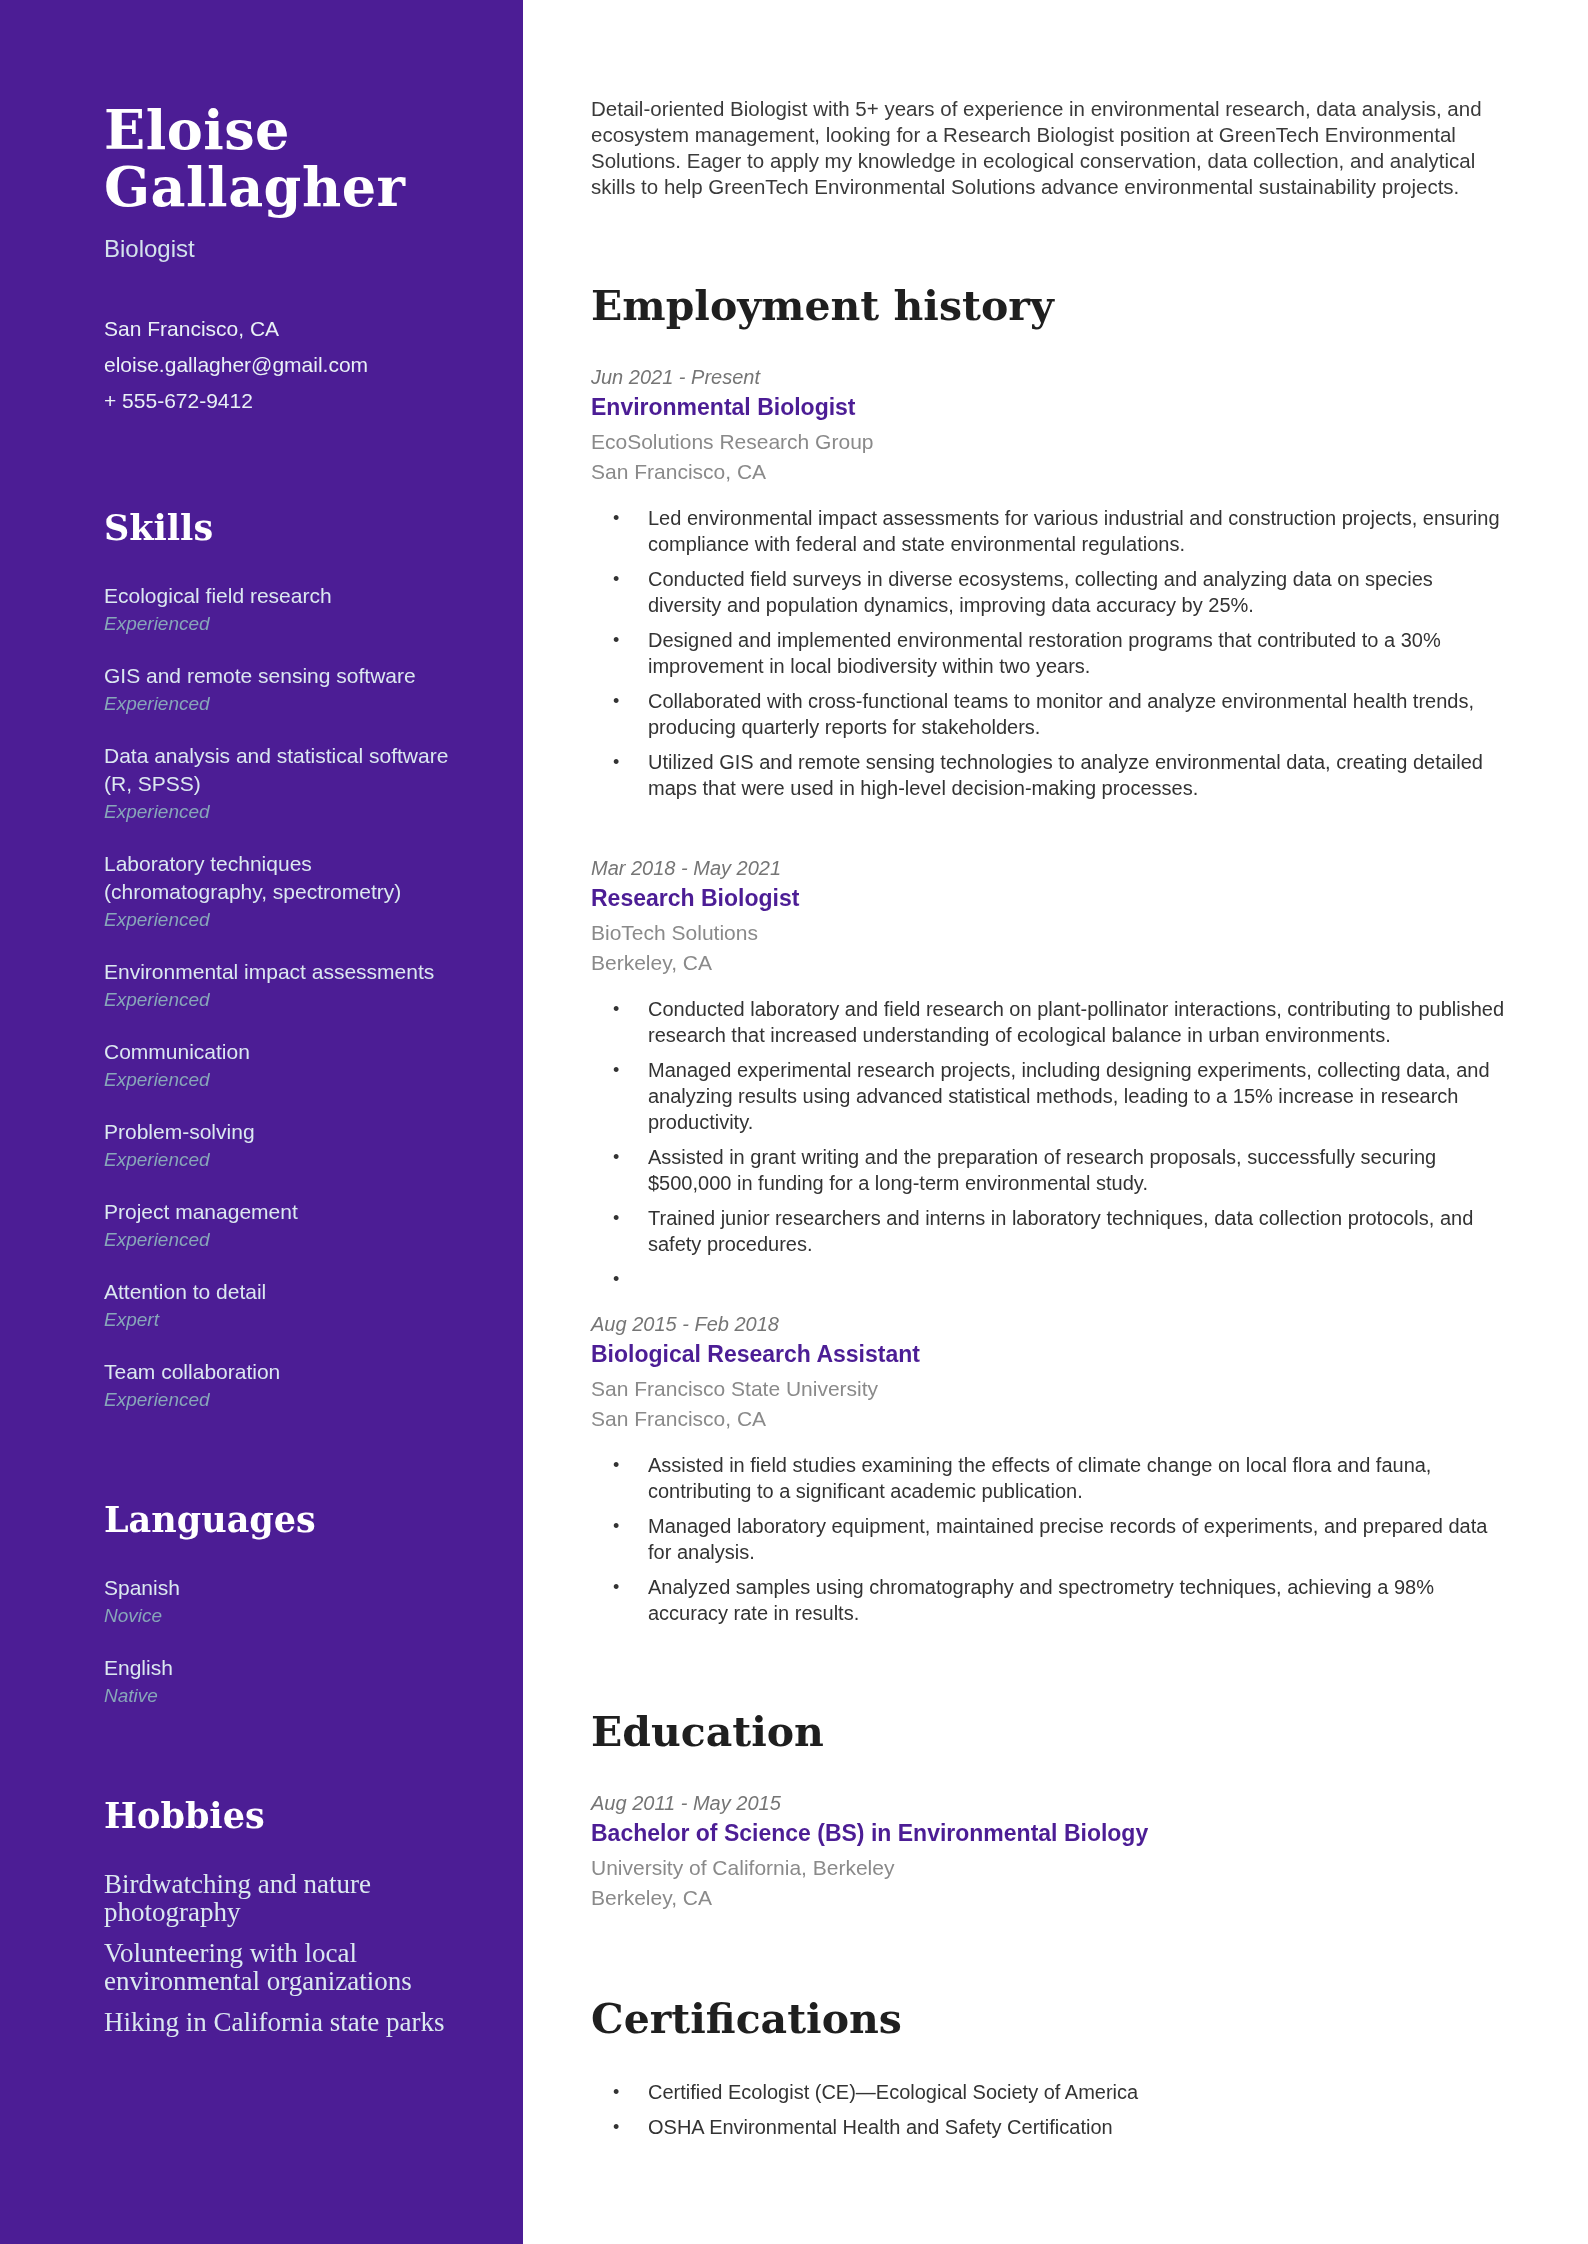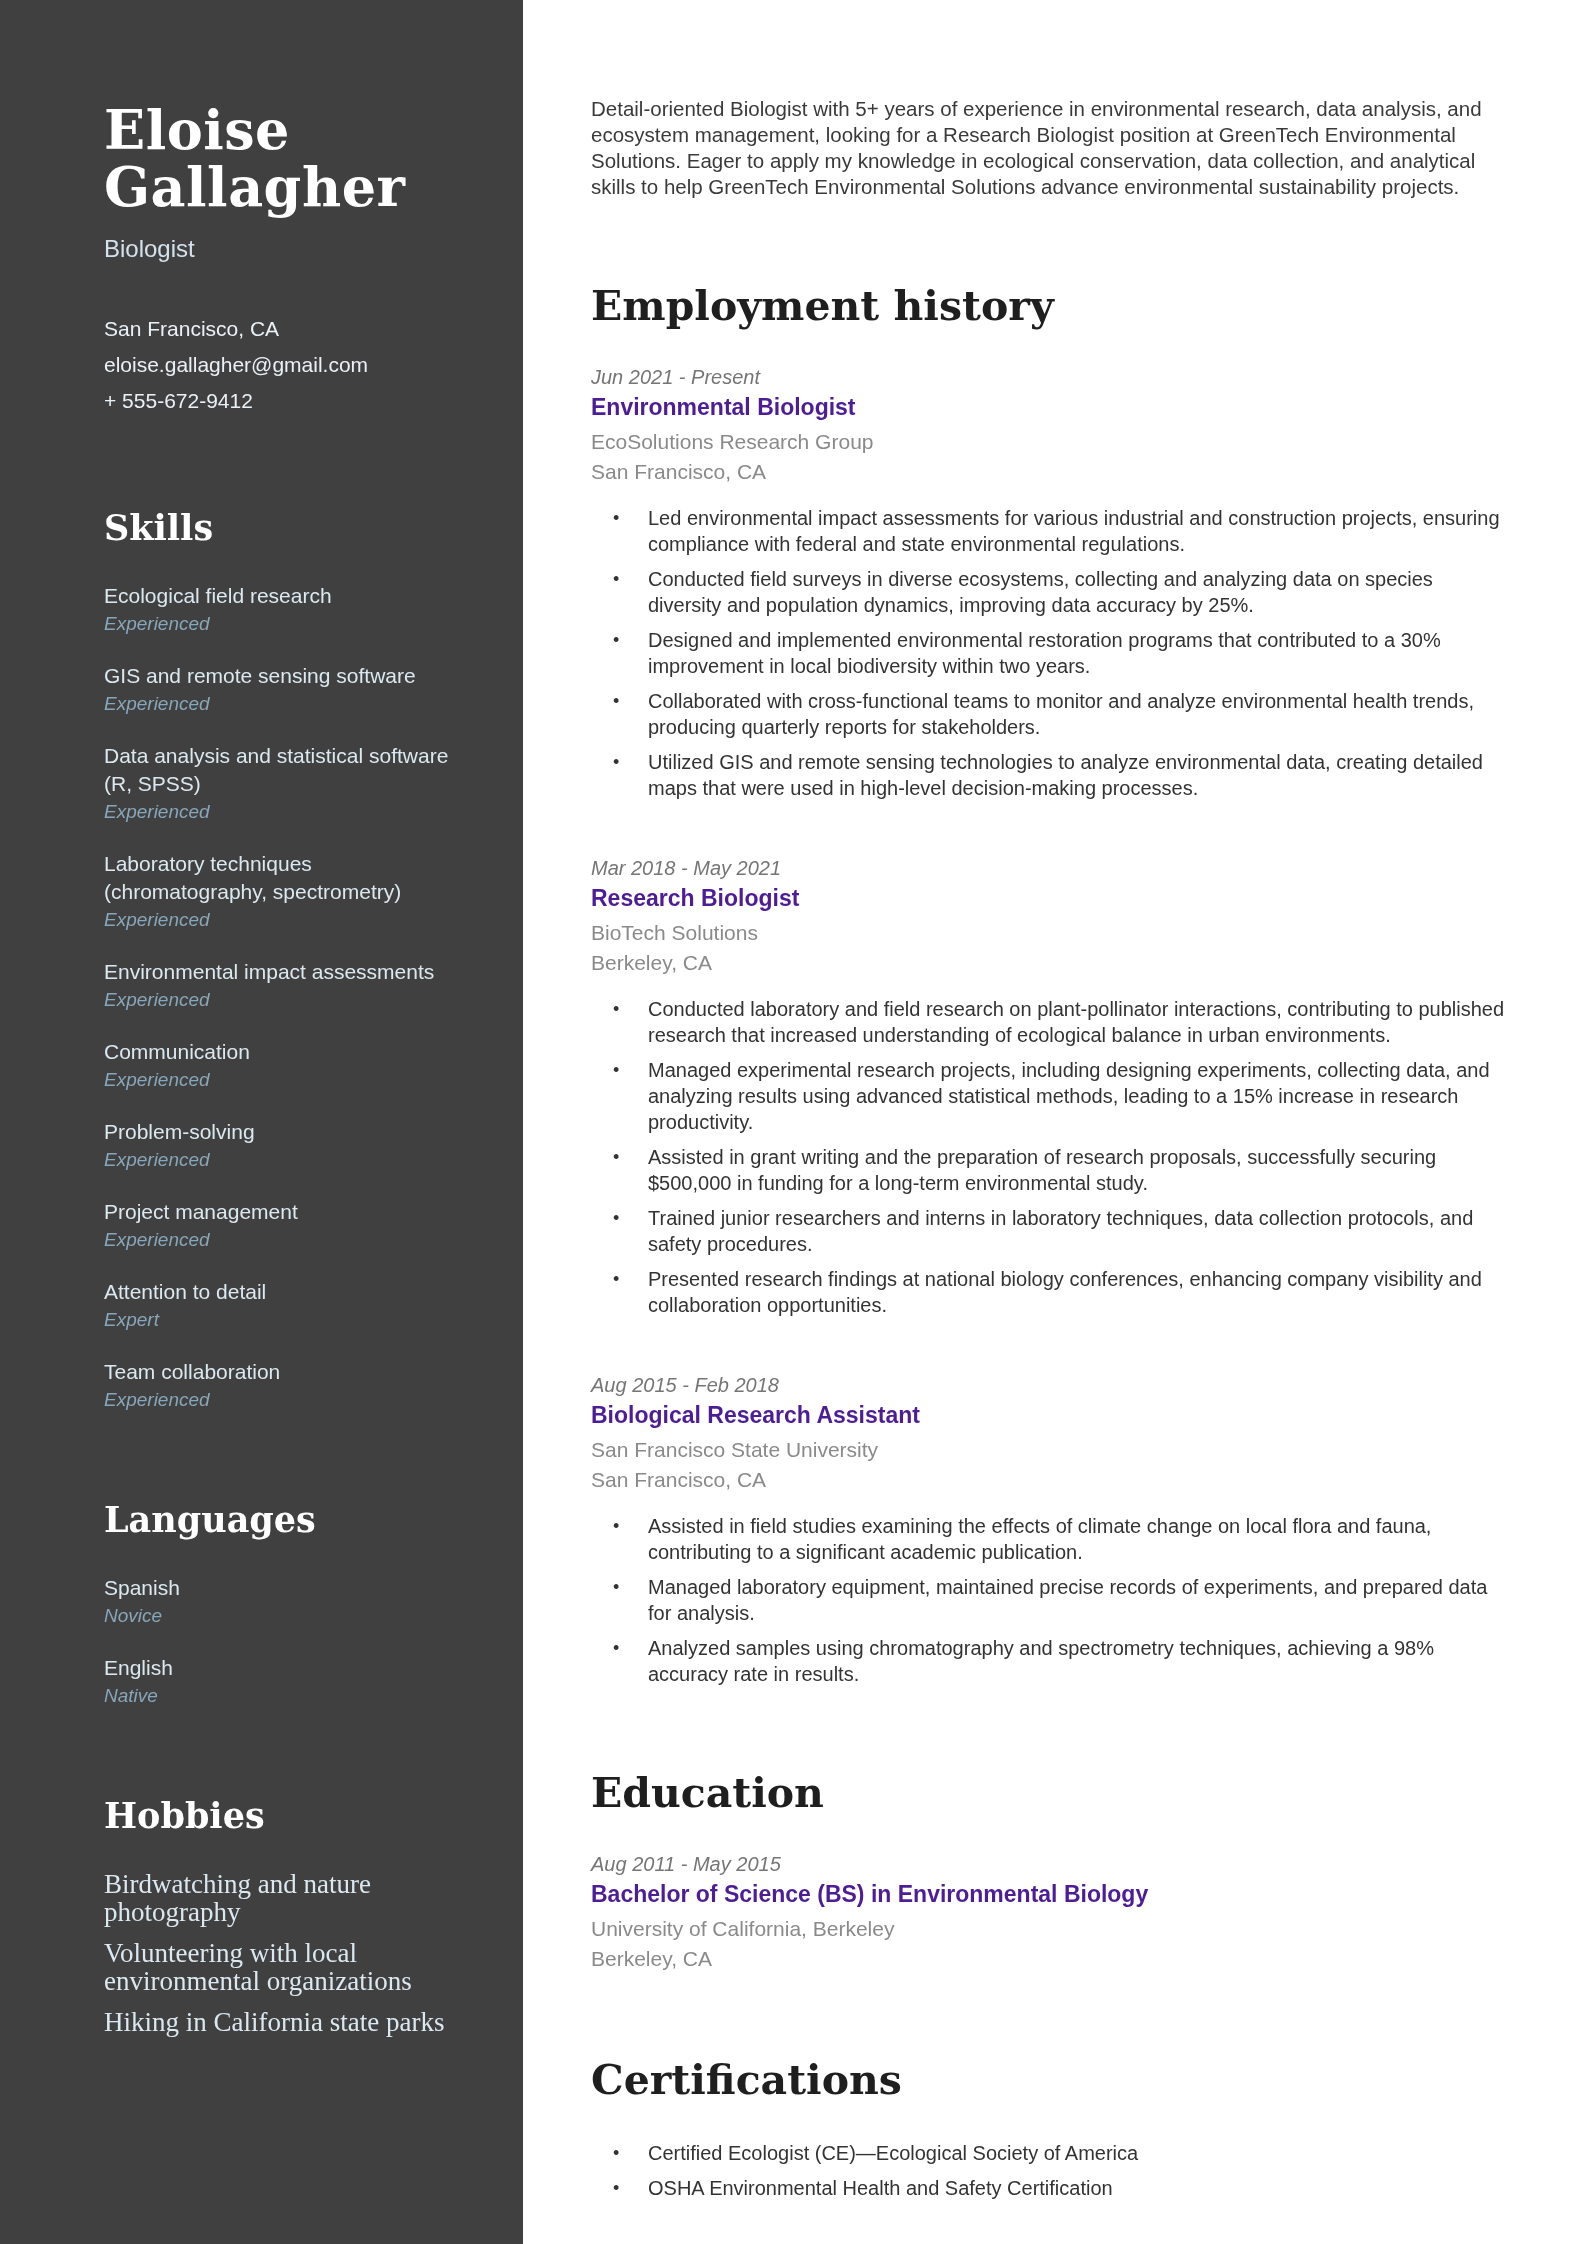--- a/index.html
+++ b/index.html
@@ -10,21 +10,21 @@
     background: #ffffff;
     overflow: hidden;
     display: flex;
     font-family: "Liberation Sans", sans-serif;
   }
   
   .sidebar {
     width: 523px;
     min-width: 523px;
     box-sizing: border-box;
-    background: #404040;
+    background: #4c1d95;
     color: #ffffff;
     padding: 102px 58px 60px 104px;
   }
   .name {
     font-family: "DejaVu Serif", "Liberation Serif", serif;
     font-weight: 700;
     font-size: 54px;
     line-height: 1.05;
     color: #ffffff;
     margin: 0 0 20px 0;
@@ -225,21 +225,21 @@
       <div class="job">
         <div class="job-dates">Mar 2018 - May 2021</div>
         <div class="job-role">Research Biologist</div>
         <div class="job-company">BioTech Solutions</div>
         <div class="job-location">Berkeley, CA</div>
         <div class="bullets">
           <div class="bullet"><span class="dot">•</span><span>Conducted laboratory and field research on plant-pollinator interactions, contributing to published research that increased understanding of ecological balance in urban environments.</span></div>
           <div class="bullet"><span class="dot">•</span><span>Managed experimental research projects, including designing experiments, collecting data, and analyzing results using advanced statistical methods, leading to a 15% increase in research productivity.</span></div>
           <div class="bullet"><span class="dot">•</span><span>Assisted in grant writing and the preparation of research proposals, successfully securing $500,000 in funding for a long-term environmental study.</span></div>
           <div class="bullet"><span class="dot">•</span><span>Trained junior researchers and interns in laboratory techniques, data collection protocols, and safety procedures.</span></div>
-          <div class="bullet"><span class="dot">•</span><span>Presented research findings at national biology conferences, enhancing company visibility and collaboration opportunities.</span></div>
+          <div class="bullet"><span class="dot">•</span></div>
         </div>
       </div>
 
       <div class="job">
         <div class="job-dates">Aug 2015 - Feb 2018</div>
         <div class="job-role">Biological Research Assistant</div>
         <div class="job-company">San Francisco State University</div>
         <div class="job-location">San Francisco, CA</div>
         <div class="bullets">
           <div class="bullet"><span class="dot">•</span><span>Assisted in field studies examining the effects of climate change on local flora and fauna, contributing to a significant academic publication.</span></div>

